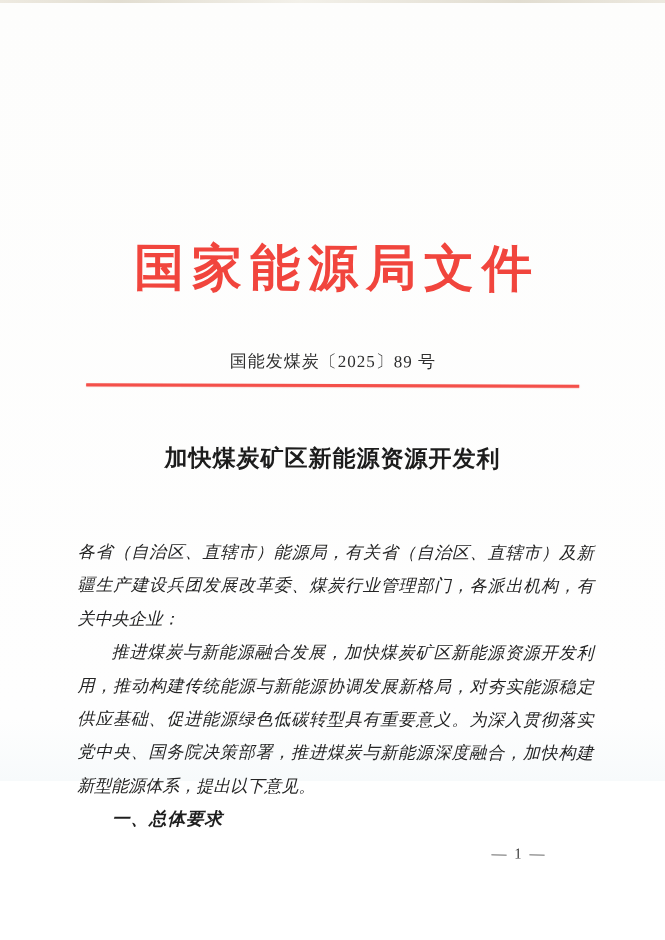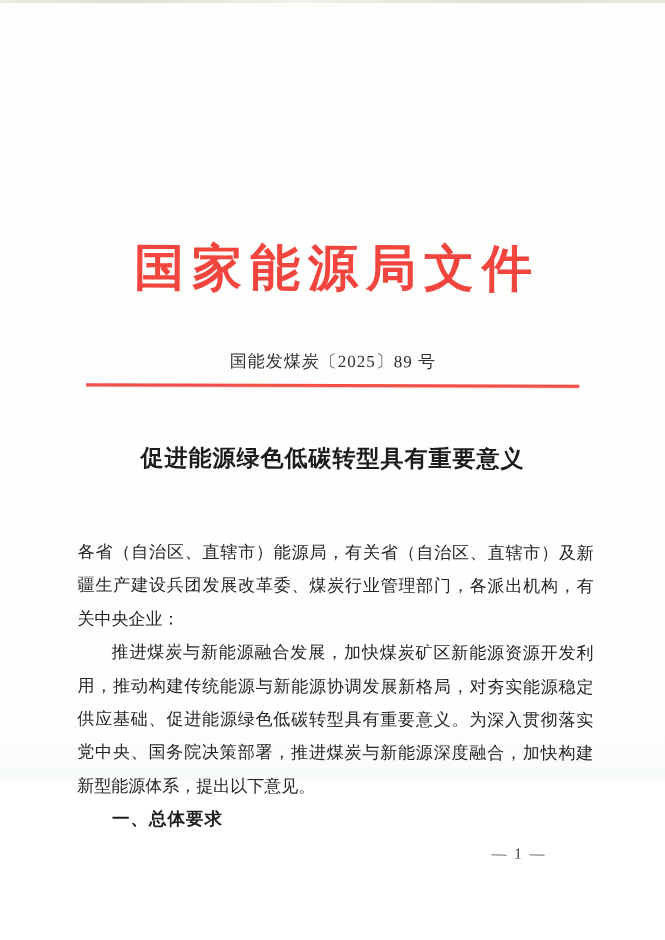--- a/index.html
+++ b/index.html
@@ -79,20 +79,21 @@
     color: #1c1c1c;
     margin: 0;
   }
   .body-block {
     position: absolute;
     top: 536px;
     left: 78px;
     width: 516px;
     font-size: 17px;
     color: #242424;
+    font-style: italic;
   }
   .line {
     height: 33.4px;
     line-height: 33.4px;
     text-align: justify;
     text-align-last: justify;
     white-space: nowrap;
   }
   .line.para-end {
     text-align-last: left;
@@ -128,21 +129,21 @@
   <div class="scan-edge-top"></div>
   <div class="content">
 
     <h1 class="letterhead">国家能源局文件</h1>
 
     <div class="doc-number">国能发煤炭〔2025〕89 号</div>
 
     <div class="red-rule"></div>
 
     <h2 class="doc-title">
-      <span>促进能源绿色低碳转型具有重要意义</span><br>
+      <span>加快煤炭矿区新能源资源开发利</span><br>
     </h2>
 
     <div class="body-block">
       <div class="line">各省（自治区、直辖市）能源局，有关省（自治区、直辖市）及新</div>
       <div class="line">疆生产建设兵团发展改革委、煤炭行业管理部门，各派出机构，有</div>
       <div class="line para-end">关中央企业：</div>
 
       <div class="line indent">推进煤炭与新能源融合发展，加快煤炭矿区新能源资源开发利</div>
       <div class="line">用，推动构建传统能源与新能源协调发展新格局，对夯实能源稳定</div>
       <div class="line">供应基础、促进能源绿色低碳转型具有重要意义。为深入贯彻落实</div>

